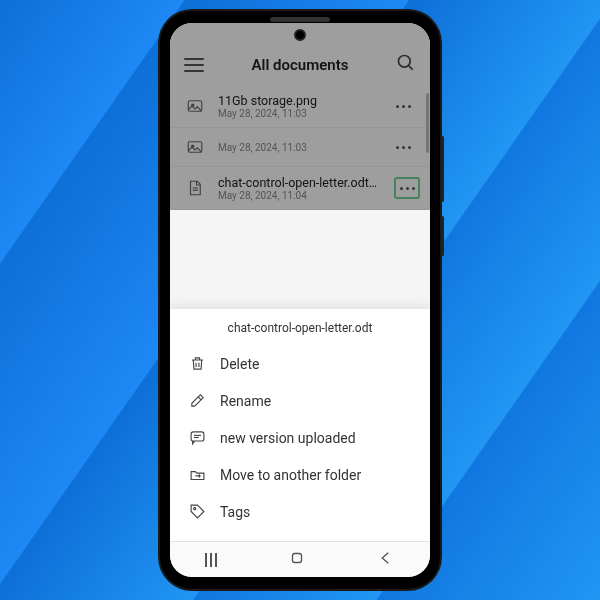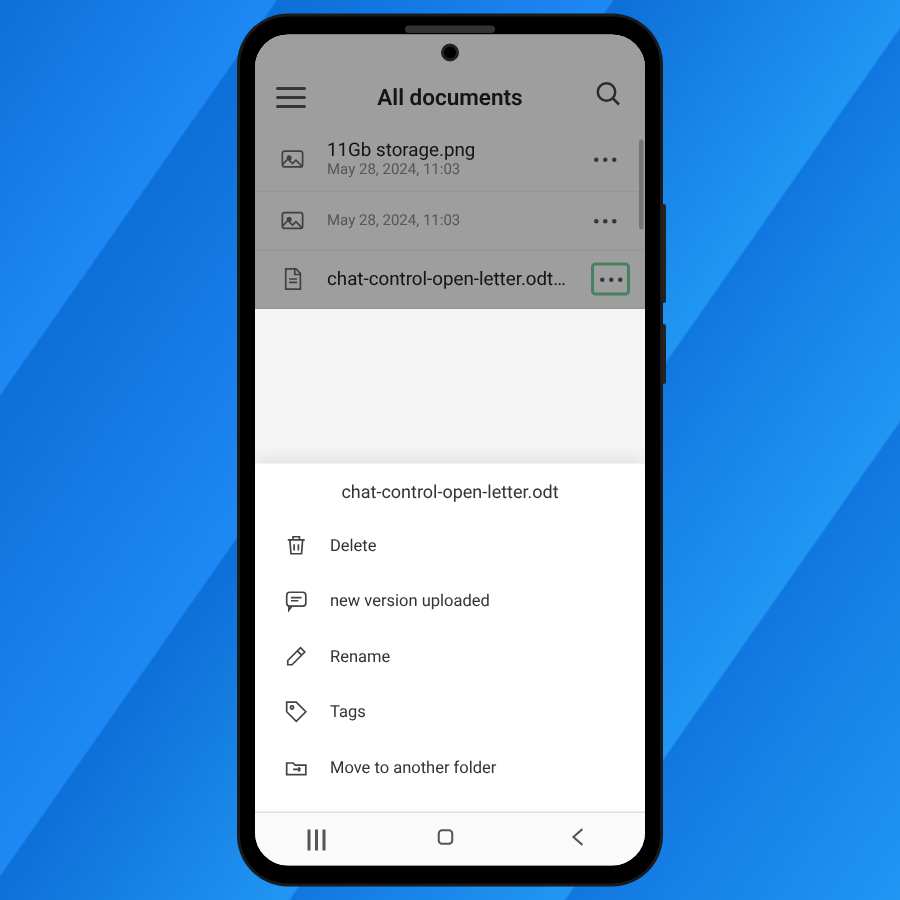--- a/index.html
+++ b/index.html
@@ -53,21 +53,21 @@
   .hl { border: 2px solid #6fcf97; border-radius: 3px; padding: 2px 3px; margin-right:-4px;}
   .sheet {
     position: absolute; left:0; right:0; bottom:0; top: 286px;
     background: #fff;
     border-top-left-radius: 2px; border-top-right-radius: 2px;
     display: flex; flex-direction: column;
     box-shadow: 0 -2px 12px rgba(0,0,0,0.1);
   }
   .sheet-title { text-align: center; font-size: 12px; color: #333; padding: 12px 8px 10px; }
   .srow { display: flex; align-items:center; gap: 14px; padding: 10px 18px; }
-  .srow .lbl { font-size: 11px; color: #333; }
+  .srow .lbl { font-size: 14px; color: #333; }
   .sic { width: 18px; display:flex; justify-content:center;}
   .sic svg { width: 17px; height: 17px; stroke: #444; fill:none; stroke-width:1.6; }
   .navbar {
     height: 36px; border-top: 1px solid #e2e2e2; background:#fafafa;
     display:flex; justify-content: space-around; align-items:center;
   }
   .navbar svg { width:18px; height:18px; stroke:#555; fill:none; stroke-width:1.8; }
   .nav-recent { display:flex; gap:3px;}
   .nav-recent span{ width:2px; height:14px; background:#555;}
   .scrollind { position:absolute; right:1px; top:70px; width:3px; height:60px; background:#bbb; border-radius:2px;}
@@ -145,20 +145,21 @@
                 <line x1="9" y1="12" x2="16" y2="12"></line>
                 <line x1="9" y1="15" x2="16" y2="15"></line>
               </svg>
             </div>
           <div class="fc">
             <div class="fn"><span>chat-control-open-letter.odt</span><span class="badges">
                   <svg viewBox="0 0 24 24">
                     <rect x="8" y="3" width="8" height="18" rx="2"></rect>
                   </svg>
                 </span></div>
+            <div class="fd">May 28, 2024, 11:04</div>
           </div>
           <div class="more hl">
               <span></span>
               <span></span>
               <span></span>
             </div>
         </div>
 
 
       </div>
@@ -167,58 +168,58 @@
         <div class="sheet-title">chat-control-open-letter.odt</div>
         <div class="srow">
           <div class="sic">
               <svg viewBox="0 0 24 24">
                 <path d="M4 7h16M9 7V4h6v3M6 7l1 13h10l1-13"></path>
                 <line x1="10" y1="11" x2="10" y2="17"></line>
                 <line x1="14" y1="11" x2="14" y2="17"></line>
               </svg>
             </div>
           <div class="lbl">Delete</div>
+        </div>
+        <div class="srow">
+          <div class="sic">
+              <svg viewBox="0 0 24 24">
+                <path d="M4 20h4L20 8l-4-4L4 16v4z"></path>
+                <path d="M13 7l4 4"></path>
+              </svg>
+            </div>
+          <div class="lbl">Rename</div>
         </div>
         <div class="srow">
           <div class="sic">
               <svg viewBox="0 0 24 24">
                 <rect x="3" y="4" width="18" height="13" rx="3"></rect>
                 <path d="M8 17l-3 4v-4"></path>
                 <line x1="7" y1="9" x2="17" y2="9"></line>
                 <line x1="7" y1="12" x2="14" y2="12"></line>
               </svg>
             </div>
           <div class="lbl">new version uploaded</div>
         </div>
         <div class="srow">
           <div class="sic">
               <svg viewBox="0 0 24 24">
-                <path d="M4 20h4L20 8l-4-4L4 16v4z"></path>
-                <path d="M13 7l4 4"></path>
-              </svg>
-            </div>
-          <div class="lbl">Rename</div>
+                <path d="M3 8h6l2 2h10v9H3z"></path>
+                <path d="M9 14h7m0 0l-2-2m2 2l-2 2"></path>
+              </svg>
+            </div>
+          <div class="lbl">Move to another folder</div>
         </div>
         <div class="srow">
           <div class="sic">
               <svg viewBox="0 0 24 24">
                 <path d="M3 12V3h9l9 9-9 9z"></path>
                 <circle cx="8" cy="8" r="1.5"></circle>
               </svg>
             </div>
           <div class="lbl">Tags</div>
-        </div>
-        <div class="srow">
-          <div class="sic">
-              <svg viewBox="0 0 24 24">
-                <path d="M3 8h6l2 2h10v9H3z"></path>
-                <path d="M9 14h7m0 0l-2-2m2 2l-2 2"></path>
-              </svg>
-            </div>
-          <div class="lbl">Move to another folder</div>
         </div>
       </div>
 
     </div>
     <div class="navbar">
       <div class="nav-recent">
           <span></span>
           <span></span>
           <span></span>
         </div>

